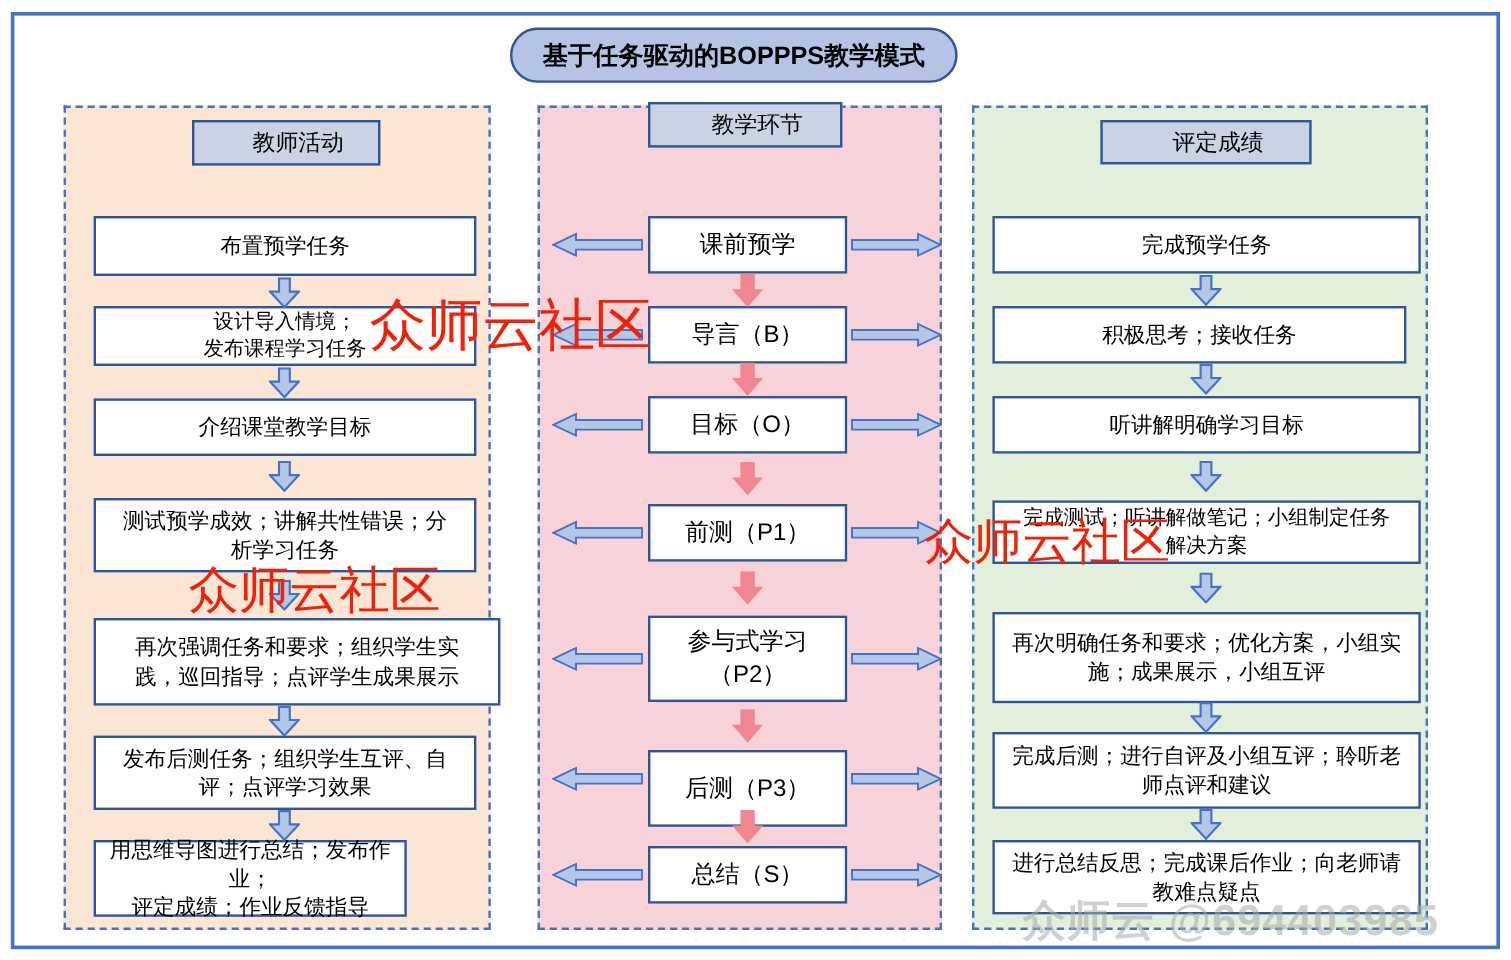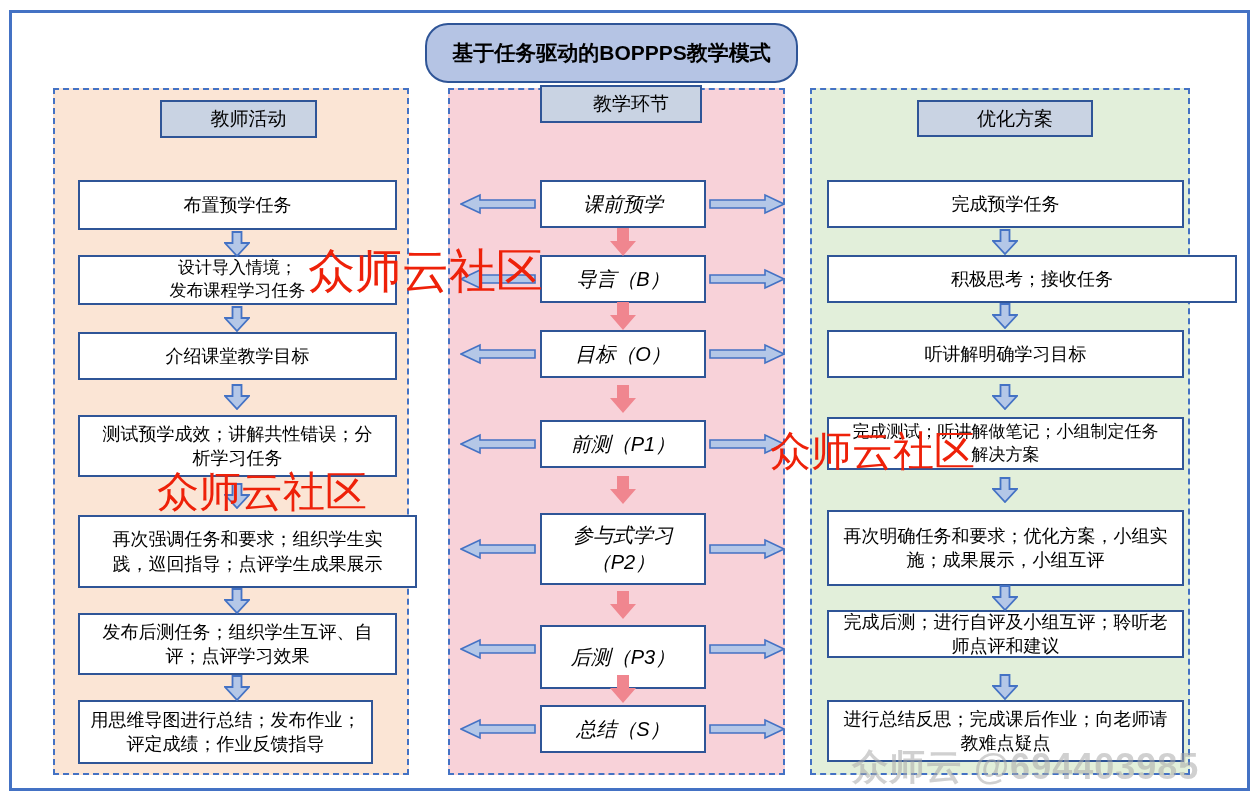--- a/index.html
+++ b/index.html
@@ -24,21 +24,21 @@
     display:flex;align-items:center;justify-content:center;
     font-size:19px;
     padding-left:20px;
   }
   .fbox{
     background:#ffffff;border:2px solid #2f5597;
     display:flex;align-items:center;justify-content:center;
     text-align:center;white-space:pre-line;line-height:1.35;
     padding:2px 6px;
   }
-  .f17{font-size:17px;} .f18{font-size:18px;} .f19{font-size:18px;} .f20{font-size:20px;font-style:italic;}
+  .f17{font-size:17px;} .f18{font-size:18px;} .f19{font-size:18px;} .f20{font-size:20px;}
   .arrow{position:absolute;}
   .wm-red{
     position:absolute;color:#ee2109;font-weight:500;line-height:1;
     z-index:50;white-space:nowrap;
   }
   .wm-gray{
     position:absolute;color:rgba(170,170,170,0.55);font-weight:bold;line-height:1;
     z-index:50;white-space:nowrap;letter-spacing:1px;
   }
 </style>
@@ -49,60 +49,60 @@
   <defs>
     <polygon id="p-down-blue" points="8.5,1 17.5,1 17.5,12 25,12 13,25 1,12 8.5,12" fill="#b4c7e7" stroke="#4472c4" stroke-width="1.8"></polygon>
     <polygon id="p-down-red" points="8,0 20,0 20,13 27,13 14,28 1,13 8,13" fill="#f0868f"></polygon>
     <polygon id="p-left" points="1,12 20,3 20,8 75,8 75,16 20,16 20,21" fill="#b4c7e7" stroke="#4472c4" stroke-width="1.6"></polygon>
     <polygon id="p-right" points="75,12 56,3 56,8 1,8 1,16 56,16 56,21" fill="#b4c7e7" stroke="#4472c4" stroke-width="1.6"></polygon>
   </defs>
 </svg>
 
 <div class="abs frame" style="left:9px;top:10px;width:1241px;height:781px;"></div>
 
-<div class="abs title" style="left:425px;top:23px;width:373px;height:60px;border-radius:23px;">基于任务驱动的BOPPPS教学模式</div>
+<div class="abs title" style="left:425px;top:23px;width:373px;height:46px;border-radius:23px;">基于任务驱动的BOPPPS教学模式</div>
 
 <div class="abs panel panel-teacher" style="left:53px;top:88px;width:356px;height:687px;"></div>
 <div class="abs panel panel-stages" style="left:448px;top:88px;width:337px;height:687px;"></div>
 <div class="abs panel panel-student" style="left:810px;top:88px;width:380px;height:687px;"></div>
 
 <div class="abs hdr" style="left:160px;top:100px;width:157px;height:38px;">教师活动</div>
 <div class="abs hdr" style="left:540px;top:85px;width:162px;height:38px;">教学环节</div>
-<div class="abs hdr" style="left:917px;top:100px;width:176px;height:37px;">优化方案</div>
+<div class="abs hdr" style="left:917px;top:100px;width:176px;height:37px;">评定成绩</div>
 
 <div class="abs fbox f19" style="left:78px;top:180px;width:319px;height:50px;">布置预学任务</div>
 <div class="abs fbox f17" style="left:78px;top:255px;width:319px;height:50px;">设计导入情境；
 发布课程学习任务</div>
 <div class="abs fbox f19" style="left:78px;top:332px;width:319px;height:48px;text-align:right;">介绍课堂教学目标</div>
 <div class="abs fbox f18" style="left:78px;top:415px;width:319px;height:62px;">测试预学成效；讲解共性错误；分
 析学习任务</div>
 <div class="abs fbox f18" style="left:78px;top:515px;width:339px;height:73px;">再次强调任务和要求；组织学生实
 践，巡回指导；点评学生成果展示</div>
 <div class="abs fbox f18" style="left:78px;top:613px;width:319px;height:62px;">发布后测任务；组织学生互评、自
 评；点评学习效果</div>
-<div class="abs fbox f18" style="left:78px;top:700px;width:295px;height:64px;">用思维导图进行总结；发布作业；
+<div class="abs fbox f18" style="left:78px;top:700px;width:261px;height:64px;">用思维导图进行总结；发布作业；
 评定成绩；作业反馈指导</div>
 
 <div class="abs fbox f20" style="left:540px;top:180px;width:166px;height:48px;">课前预学</div>
 <div class="abs fbox f20" style="left:540px;top:255px;width:166px;height:48px;">导言（B）</div>
 <div class="abs fbox f20" style="left:540px;top:330px;width:166px;height:48px;">目标（O）</div>
 <div class="abs fbox f20" style="left:540px;top:420px;width:166px;height:48px;">前测（P1）</div>
 <div class="abs fbox f20" style="left:540px;top:513px;width:166px;height:72px;">参与式学习
 （P2）</div>
 <div class="abs fbox f20" style="left:540px;top:625px;width:166px;height:64px;">后测（P3）</div>
 <div class="abs fbox f20" style="left:540px;top:705px;width:166px;height:48px;">总结（S）</div>
 
 <div class="abs fbox f19" style="left:827px;top:180px;width:357px;height:48px;">完成预学任务</div>
-<div class="abs fbox f19" style="left:827px;top:255px;width:410px;height:48px;">积极思考；接收任务</div>
+<div class="abs fbox f19" style="left:827px;top:255px;width:345px;height:48px;">积极思考；接收任务</div>
 <div class="abs fbox f19" style="left:827px;top:330px;width:357px;height:48px;">听讲解明确学习目标</div>
 <div class="abs fbox f17" style="left:827px;top:417px;width:357px;height:53px;">完成测试；听讲解做笔记；小组制定任务
 解决方案</div>
 <div class="abs fbox f18" style="left:827px;top:510px;width:357px;height:76px;">再次明确任务和要求；优化方案，小组实
 施；成果展示，小组互评</div>
-<div class="abs fbox f18" style="left:827px;top:610px;width:357px;height:48px;">完成后测；进行自评及小组互评；聆听老
+<div class="abs fbox f18" style="left:827px;top:610px;width:357px;height:64px;">完成后测；进行自评及小组互评；聆听老
 师点评和建议</div>
 <div class="abs fbox f18" style="left:827px;top:700px;width:357px;height:62px;">进行总结反思；完成课后作业；向老师请
 教难点疑点</div>
 
 <svg class="arrow" style="left:224px;top:231px" width="26" height="26">
     <use href="#p-down-blue"></use>
   </svg>
 <svg class="arrow" style="left:224px;top:306px" width="26" height="26">
     <use href="#p-down-blue"></use>
   </svg>

